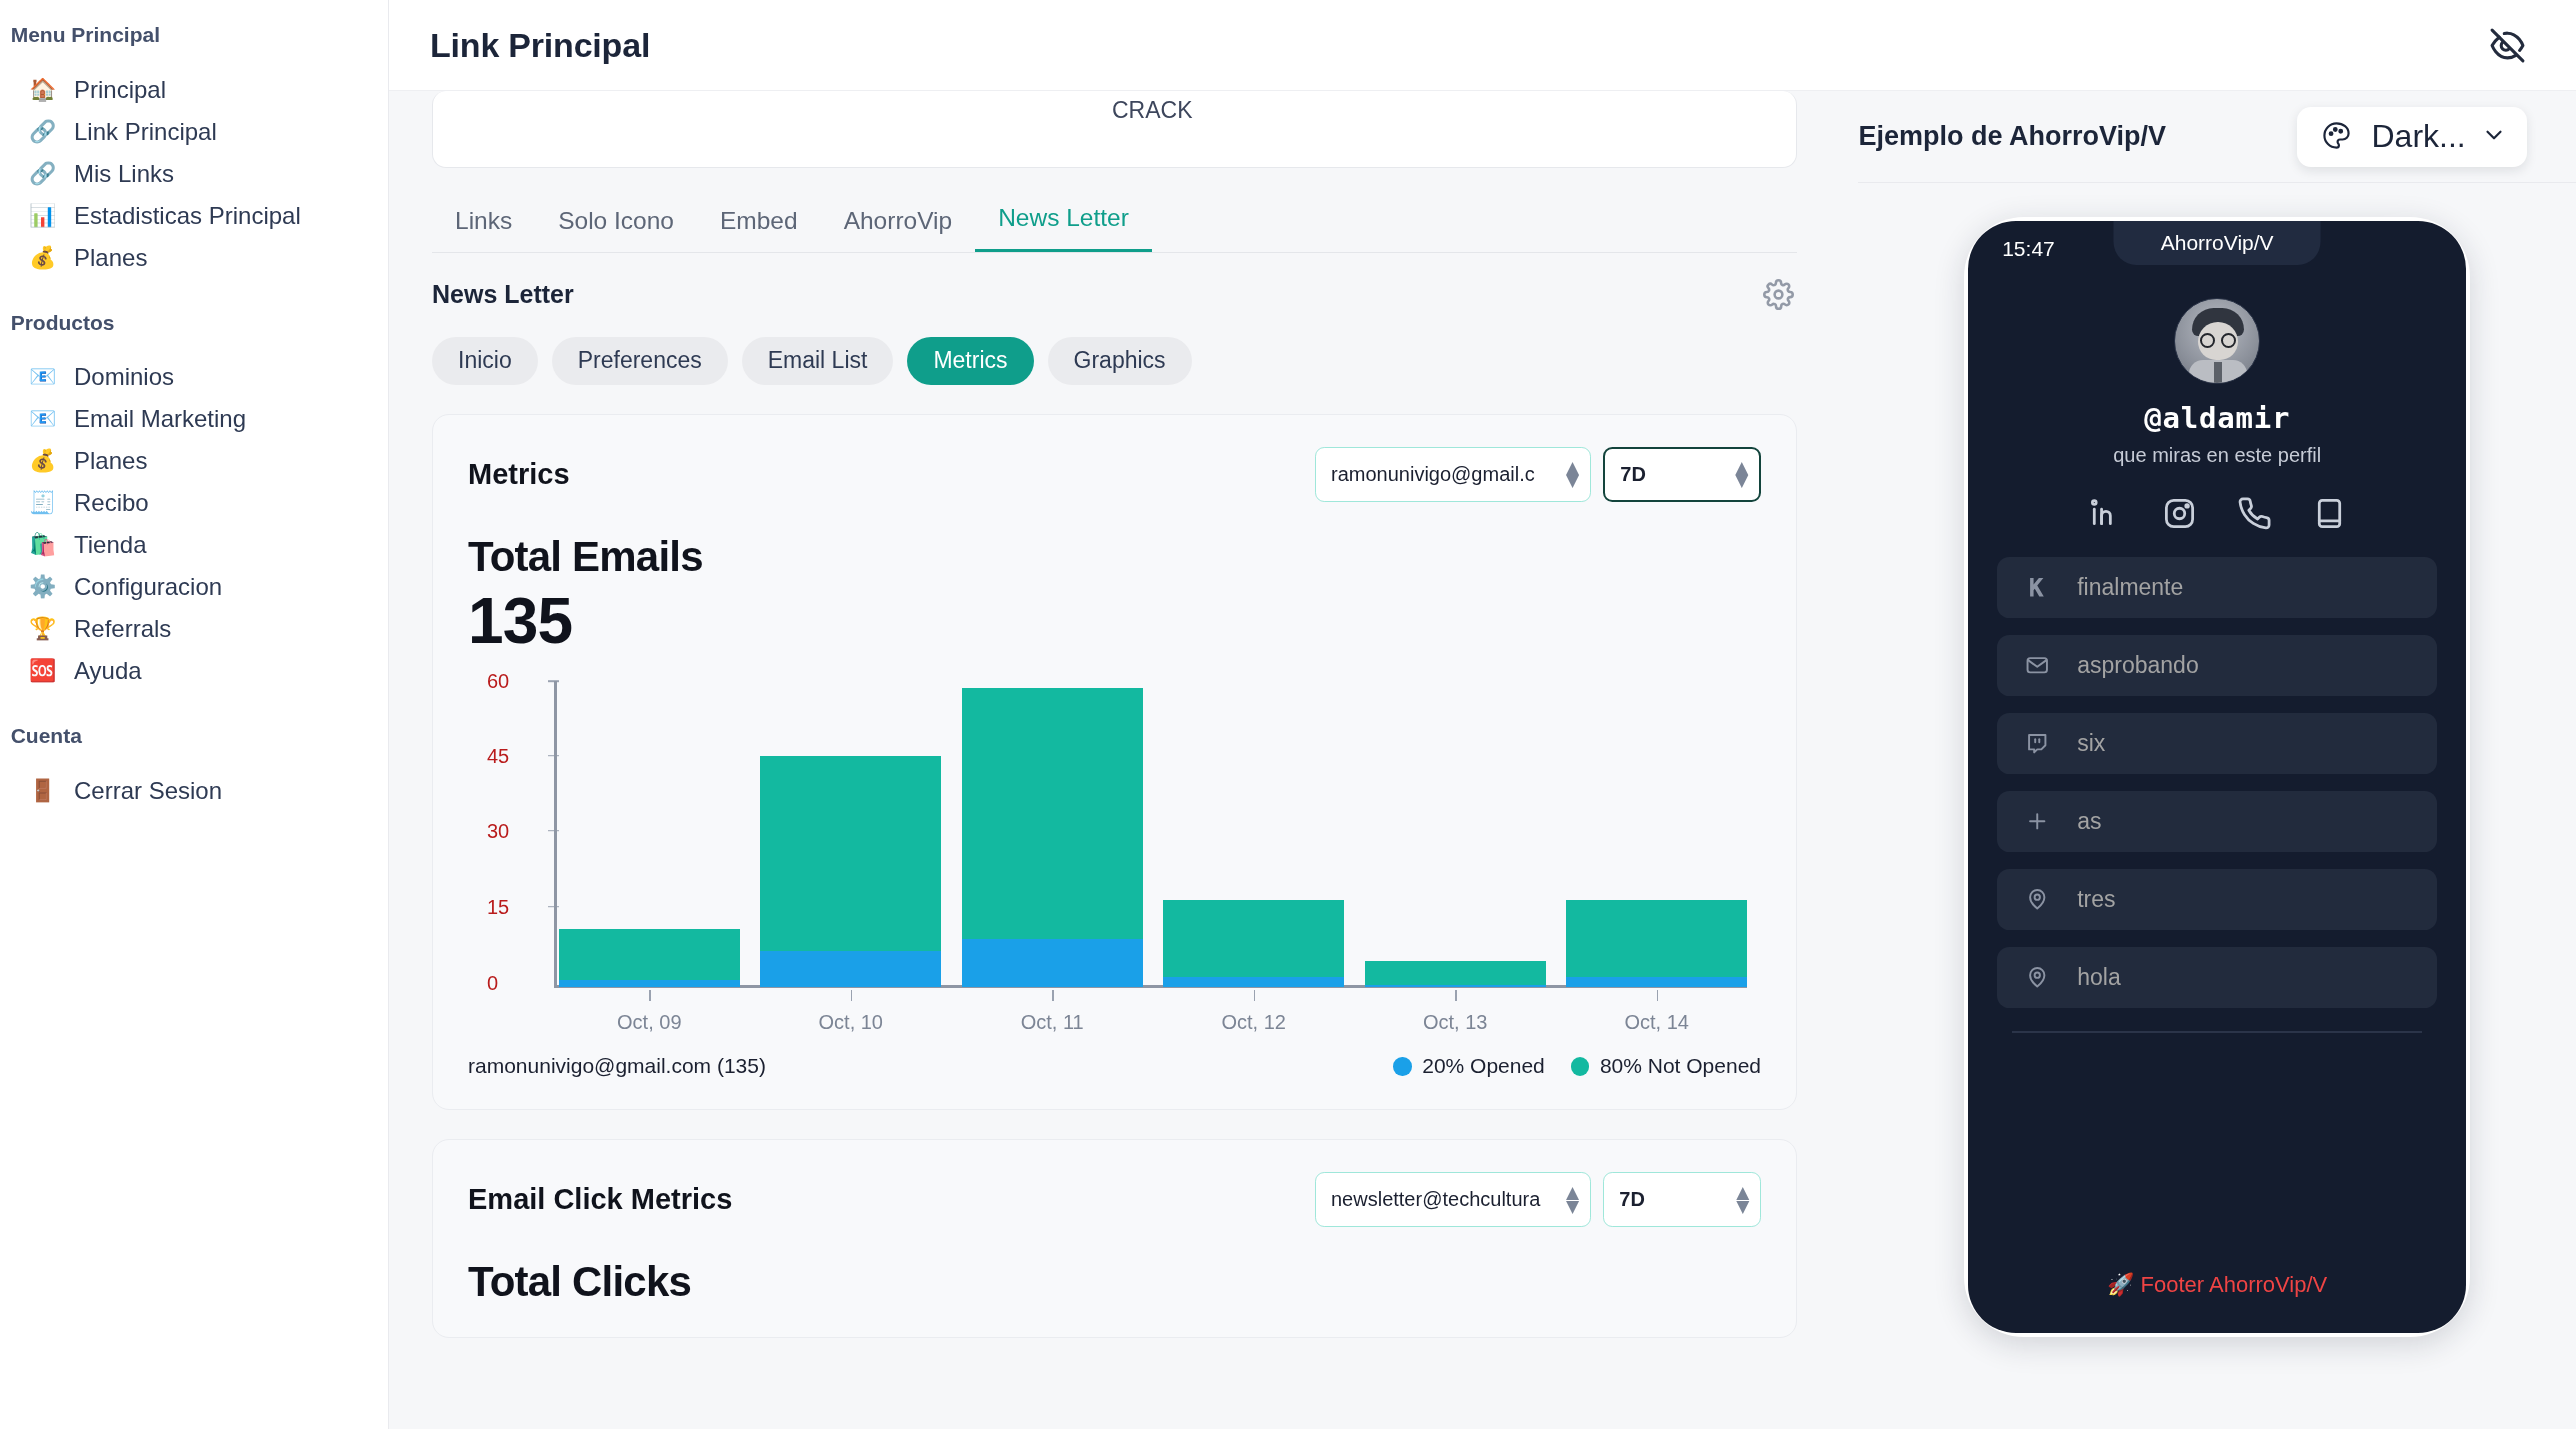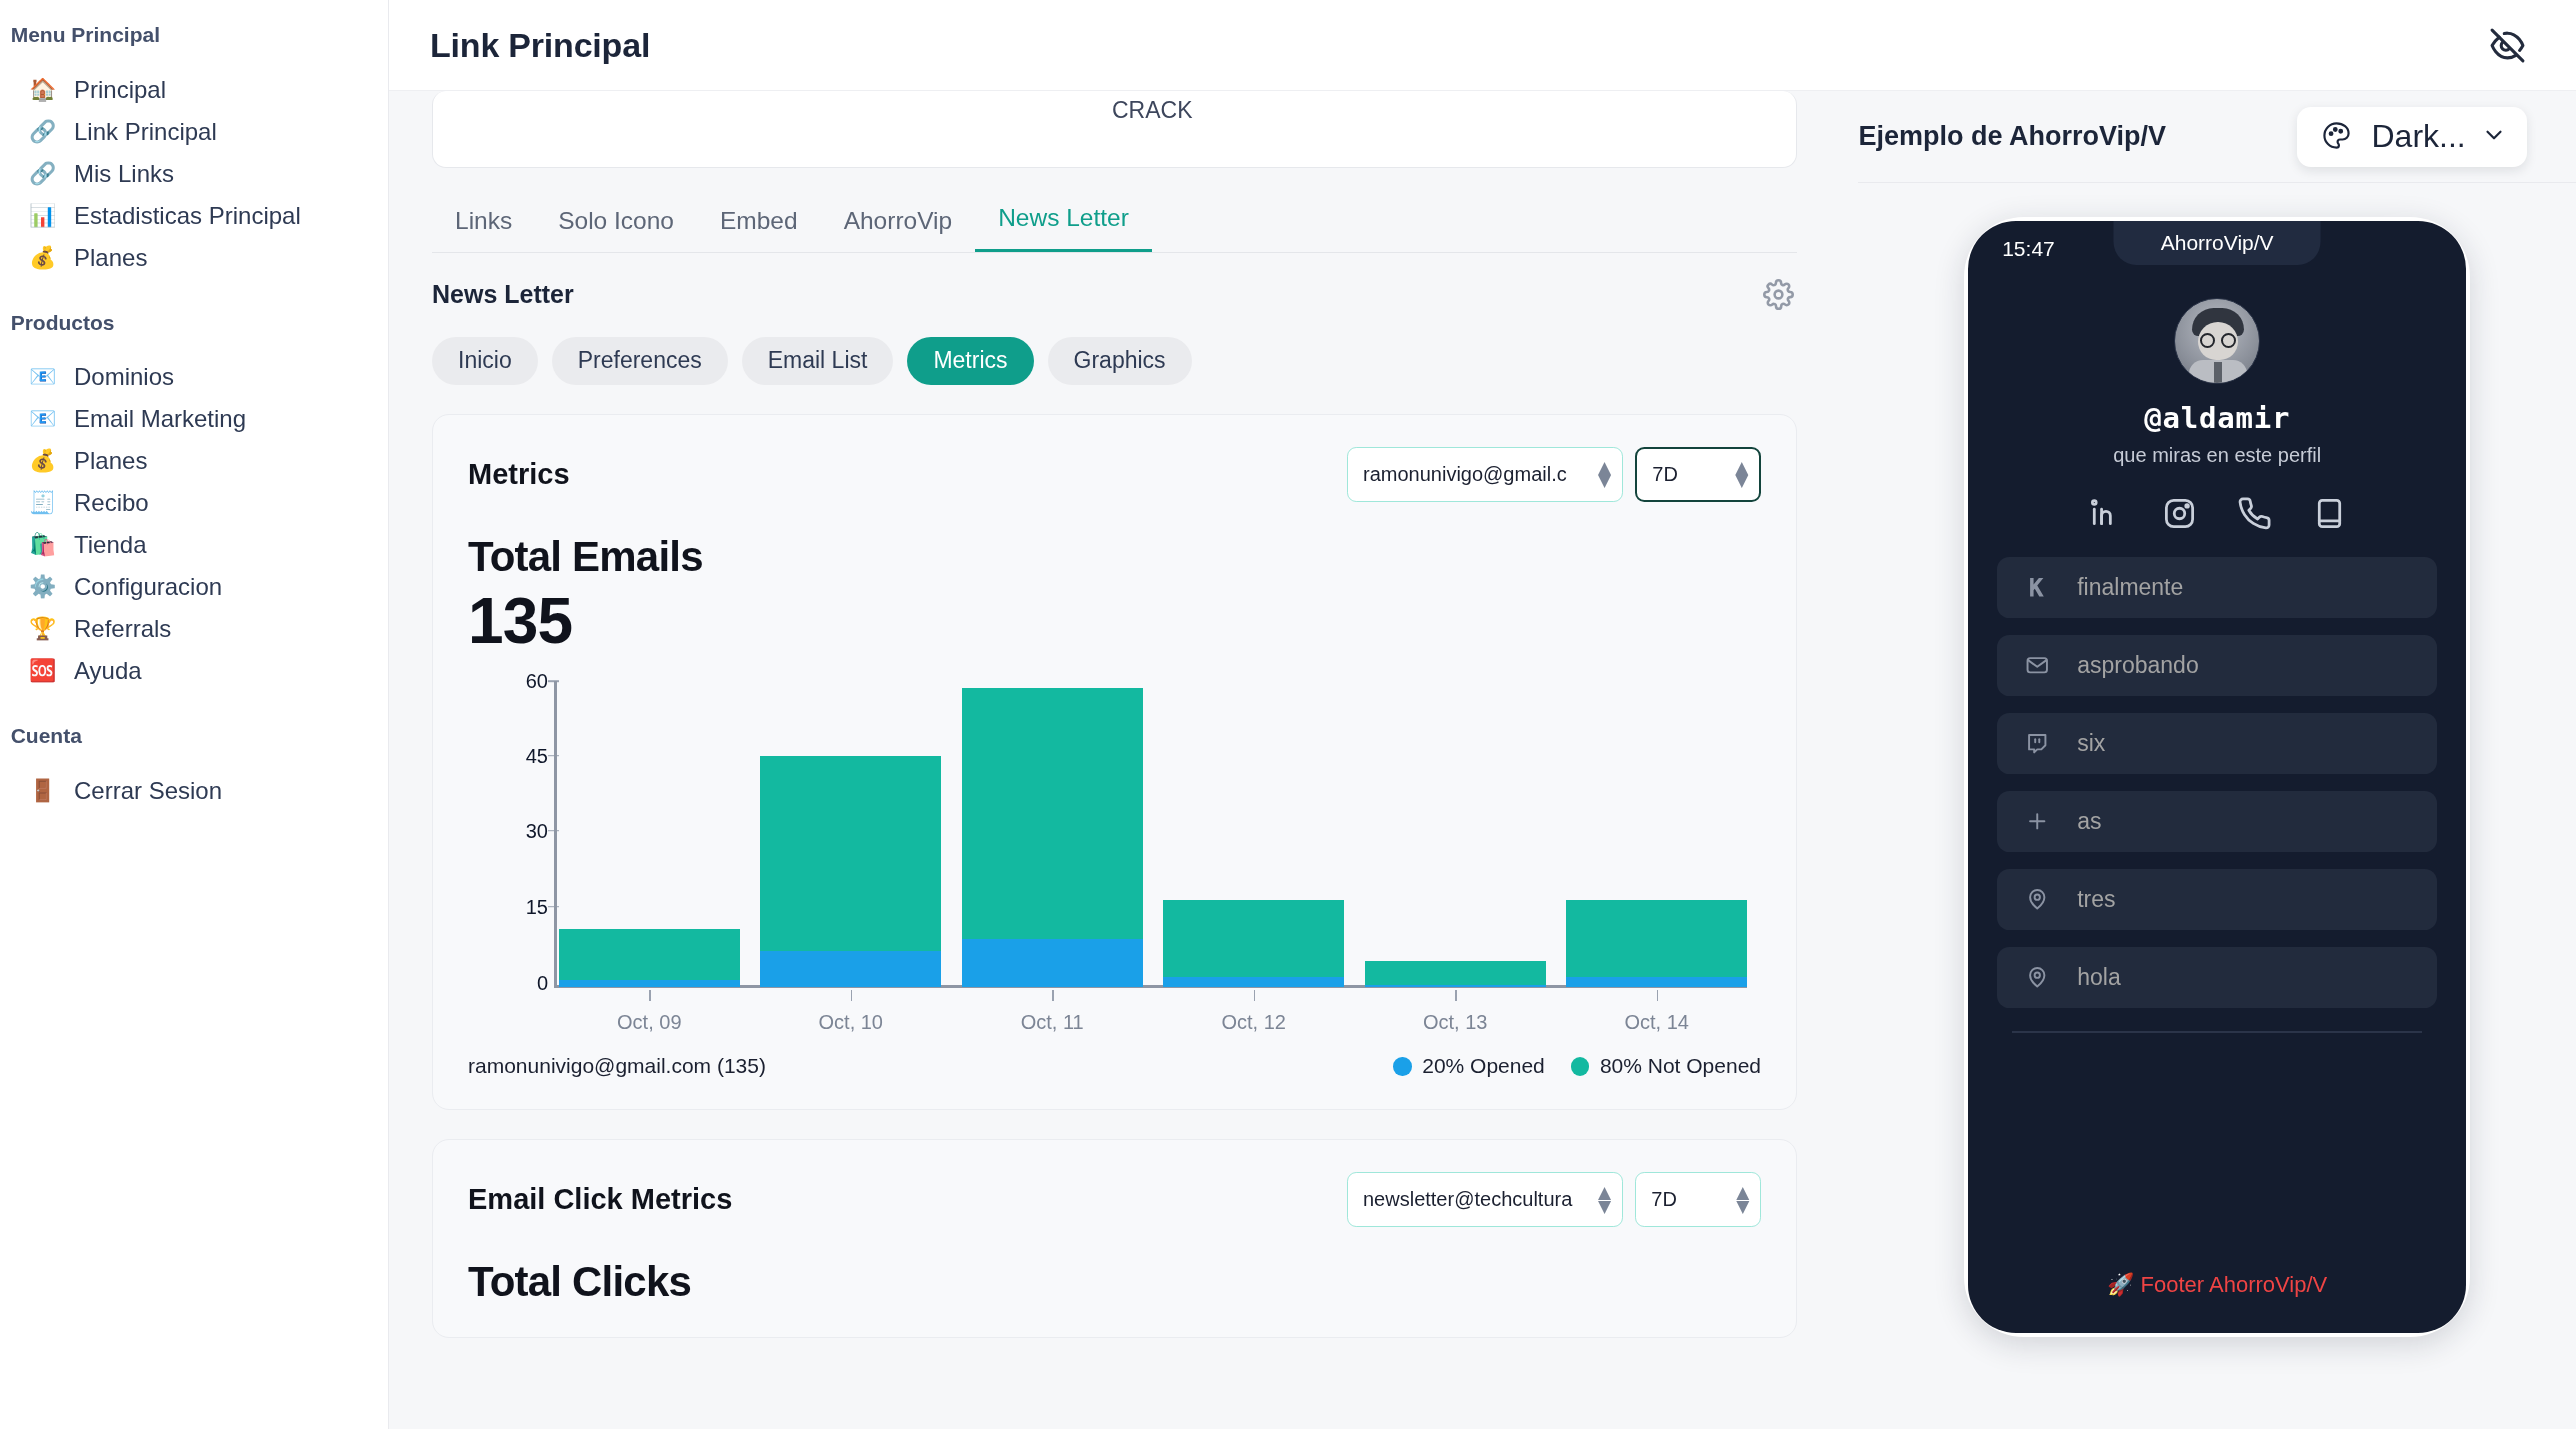--- a/index.html
+++ b/index.html
@@ -142,38 +142,38 @@
   .card-head .spacer { flex: 1; }
   .sel {
     height: 55px; border-radius: 9.2px;
     background: #ffffff;
     display: flex; align-items: center;
     font-size: 20px; color: #1b2030;
     padding: 0 10.7px 0 15.3px; cursor: pointer;
     position: relative; overflow: hidden; white-space: nowrap;
   }
   .sel.email-sel { width: 276px; border: 1.5px solid #9fe7da; margin-right: 12.3px; }
-  .sel.range-sel { width: 126px; border: 1.5px solid #9fe7da; }
+  .sel.range-sel { width: 158px; border: 1.5px solid #9fe7da; font-weight: bold; }
   .sel.range-sel.focused { border: 2.3px solid #13443c; }
   .sel .sel-val { flex: 1; overflow: hidden; }
   .sel .sel-arrows {
     font-size: 17px; line-height: 0.8; color: #7b8597;
     display: flex; flex-direction: column; align-items: center;
     font-family: "DejaVu Sans", sans-serif;
   }
 
   .big-label { font-size: 42px; font-weight: bold; color: #10131c; margin-top: 31px; letter-spacing: -0.8px;}
   .big-number { font-size: 64px; font-weight: bold; color: #10131c; margin-top: 3.1px; letter-spacing: -0.8px;}
 
   
   .chart-area { margin-top: 17px; position: relative; height: 361px; }
   .chart-grid { position: absolute; inset: 0; }
   .y-lab {
     position: absolute; right: calc(100% - 80px); transform: translateY(-50%);
-    font-size: 20px; color: #0f172a; text-align: right; width: 61px;
+    font-size: 20px; color: #b91c1c; text-align: left; width: 61px;
   }
   .y-tick { position: absolute; left: 80px; width: 10.7px; height: 1.5px; background: #9aa2b0; transform: translateY(-0.8px); }
   .axis-line { position: absolute; left: 86px; right: 14px; height: 3.1px; background: #8e96a4; }
   .axis-vert { position: absolute; left: 86px; width: 3.1px; background: #8e96a4; }
   .bars {
     position: absolute; left: 91px; right: 14px; bottom: 49px; top: 0;
     display: flex; align-items: flex-end; justify-content: space-between;
   }
   .bar-col { display: flex; flex-direction: column; align-items: center; height: 100%; justify-content: flex-end; width: 15.2%; }
   .bar-stack { width: 100%; display: flex; flex-direction: column; justify-content: flex-end; height: 100%; }

